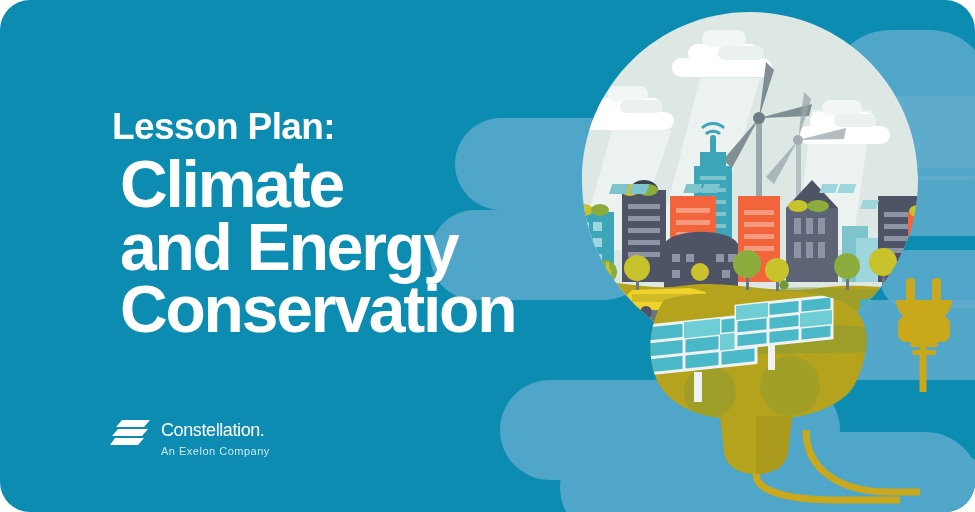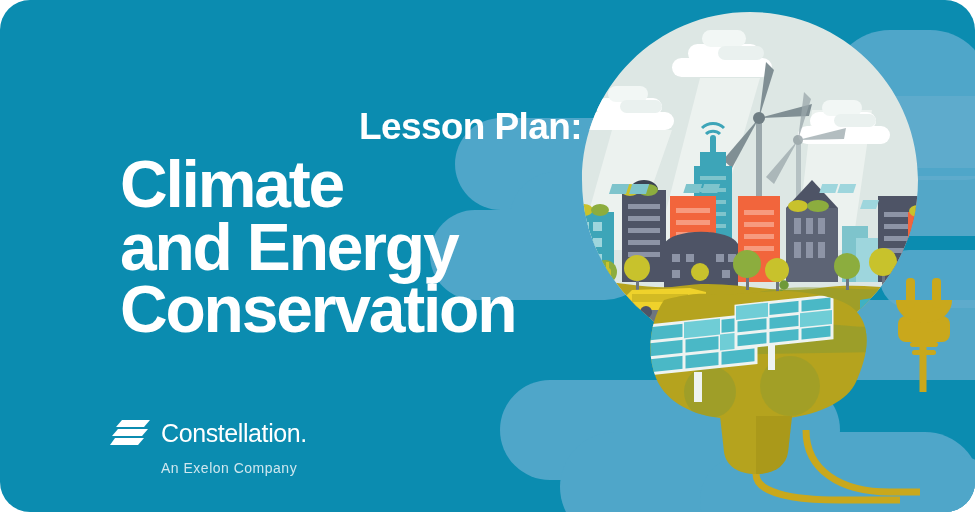--- a/index.html
+++ b/index.html
@@ -26,34 +26,34 @@
   .r1{left:838px;top:96px;width:190px;height:72px;
       transform:skewX(-30deg);transform-origin:left top;}
   .r2{left:812px;top:176px;width:220px;height:60px;
       transform:skewX(-30deg);transform-origin:left top;}
   .r3{left:800px;top:300px;width:220px;height:80px;
       transform:skewX(-28deg);transform-origin:left top;}
 
   
   .copy{position:absolute;left:112px;top:108px;width:470px;}
   .kicker{color:#ffffff;font-size:37px;font-weight:bold;
-          letter-spacing:-.6px;line-height:1;margin:0 0 6px 0;text-align:right;}
+          letter-spacing:-.6px;line-height:1;margin:0 0 6px 0;}
   .headline{color:#ffffff;font-size:66px;font-weight:bold;
             letter-spacing:-2.2px;line-height:.95;margin:8px;
             white-space:pre-line;}
 
   
   .logo{position:absolute;left:110px;top:418px;display:flex;
         align-items:flex-start;}
   .logo-mark{width:42px;height:30px;margin-right:9px;flex:none;}
   .logo-text{display:flex;flex-direction:column;padding-top:3px;}
-  .logo-word{color:#ffffff;font-size:25px;letter-spacing:-.4px;
+  .logo-word{color:#ffffff;font-size:18px;letter-spacing:-.4px;
              line-height:1;}
-  .logo-tag{color:#cfe7ef;font-size:14px;letter-spacing:.5px;
-            margin-top:14px;}
+  .logo-tag{color:#cfe7ef;font-size:11px;letter-spacing:.5px;
+            margin-top:6px;}
 
   .art{position:absolute;left:560px;top:0;width:415px;height:512px;}
 </style>
 </head>
 <body>
 
 <div class="banner">
 
   <div class="blob b1"></div>
   <div class="blob b2"></div>

